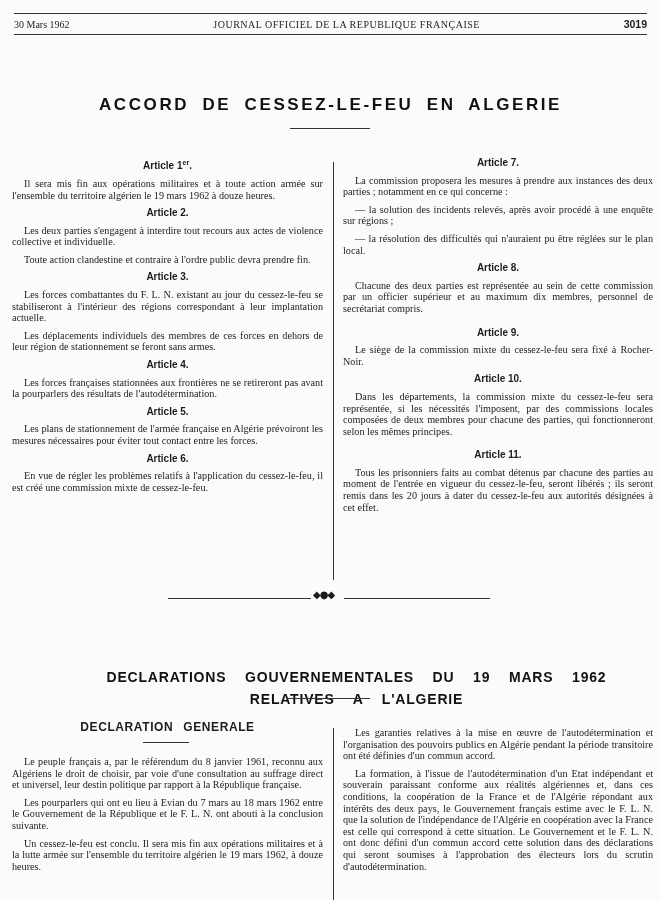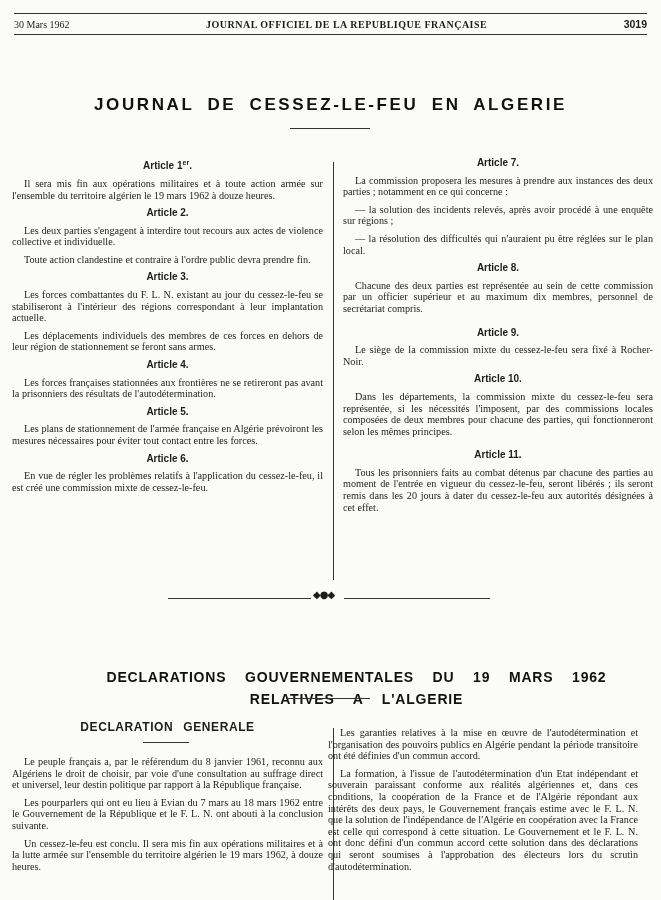--- a/index.html
+++ b/index.html
@@ -8,21 +8,21 @@
     background: #fbfbf9; color: #1c1c1c;
     font-family: "Liberation Serif", "DejaVu Serif", serif;
     position: relative;
   }
   .page { position: absolute; left: 0; top: 0; width: 661px; height: 900px; }
   .rule { position: absolute; height: 1px; background: #333; }
   .running-head {
     position: absolute; top: 17px; left: 14px; right: 14px; height: 14px;
     font-size: 10px; display: flex; justify-content: space-between; align-items: center;
   }
-  .running-head .center { letter-spacing: 0.5px; font-size: 10px; font-weight: bold; }
+  .running-head .center { letter-spacing: 0.5px; font-size: 10px; }
   .running-head .pg { font-family: "Liberation Sans", sans-serif; font-weight: bold; font-size: 10.5px; }
   .title {
     position: absolute; left: 0; width: 661px; text-align: center;
     font-family: "Liberation Sans", "DejaVu Sans", sans-serif; font-weight: bold;
     color: #111;
   }
   .title1 { top: 95px; font-size: 17px; letter-spacing: 2.6px; word-spacing: 6px; }
   .title2 { top: 666px; font-size: 14px; letter-spacing: 0.8px; word-spacing: 14px; line-height: 22px; margin-left: 26px; }
   .col {
     position: absolute; font-size: 10.2px; line-height: 11.6px; text-align: justify;
@@ -38,55 +38,55 @@
   .ornament {
     position: absolute; top: 593px; left: 168px; width: 322px; height: 10px;
   }
   .ornament .line { position: absolute; top: 5px; height: 1px; background: #333; }
   .ornament .glyphs { position: absolute; left: 145px; top: -4px; font-size: 10px; letter-spacing: -1px; font-family: "DejaVu Sans", sans-serif; }
   .decl-head {
     position: absolute; left: 12px; width: 311px; top: 720px; text-align: center;
     font-family: "Liberation Sans", "DejaVu Sans", sans-serif; font-weight: bold; font-size: 12px; letter-spacing: 0.6px; word-spacing: 6px;
   }
   .col-left2 { left: 12px; top: 756px; width: 311px; }
-  .col-right2 { left: 328px; top: 727px; width: 310px; }
+  .col-right2 { left: 343px; top: 727px; width: 310px; }
   .art-gap-lg { margin-top: 12px !important; }
 </style>
 </head>
 <body>
 
 <div class="page">
 
   <div class="rule" style="top:13px;left:14px;right:14px;"></div>
   <div class="running-head">
     <span>30 Mars 1962</span>
     <span class="center">JOURNAL OFFICIEL DE LA REPUBLIQUE FRANÇAISE</span>
     <span class="pg">3019</span>
   </div>
   <div class="rule" style="top:34px;left:14px;right:14px;"></div>
 
-  <div class="title title1">JOURNAL DE CESSEZ-LE-FEU EN ALGERIE</div>
+  <div class="title title1">ACCORD DE CESSEZ-LE-FEU EN ALGERIE</div>
   <div class="rule" style="top:128px;left:290px;width:80px;"></div>
 
   <div class="vline" style="top:162px;height:418px;"></div>
 
   <div class="col col-left1">
     <div class="art-head">Article 1<sup style="font-size:7px">er</sup>.</div>
     <p>Il sera mis fin aux opérations militaires et à toute action armée sur l'ensemble du territoire algérien le 19 mars 1962 à douze heures.</p>
 
     <div class="art-head">Article 2.</div>
     <p>Les deux parties s'engagent à interdire tout recours aux actes de violence collective et individuelle.</p>
     <p>Toute action clandestine et contraire à l'ordre public devra prendre fin.</p>
 
     <div class="art-head">Article 3.</div>
     <p>Les forces combattantes du F. L. N. existant au jour du cessez-le-feu se stabiliseront à l'intérieur des régions correspondant à leur implantation actuelle.</p>
     <p>Les déplacements individuels des membres de ces forces en dehors de leur région de stationnement se feront sans armes.</p>
 
     <div class="art-head">Article 4.</div>
-    <p>Les forces françaises stationnées aux frontières ne se retireront pas avant la prisonniers des résultats de l'autodétermination.</p>
+    <p>Les forces françaises stationnées aux frontières ne se retireront pas avant la pourparlers des résultats de l'autodétermination.</p>
 
     <div class="art-head">Article 5.</div>
     <p>Les plans de stationnement de l'armée française en Algérie prévoiront les mesures nécessaires pour éviter tout contact entre les forces.</p>
 
     <div class="art-head">Article 6.</div>
     <p>En vue de régler les problèmes relatifs à l'application du cessez-le-feu, il est créé une commission mixte de cessez-le-feu.</p>
   </div>
 
   <div class="col col-right1">
     <div class="art-head">Article 7.</div>

